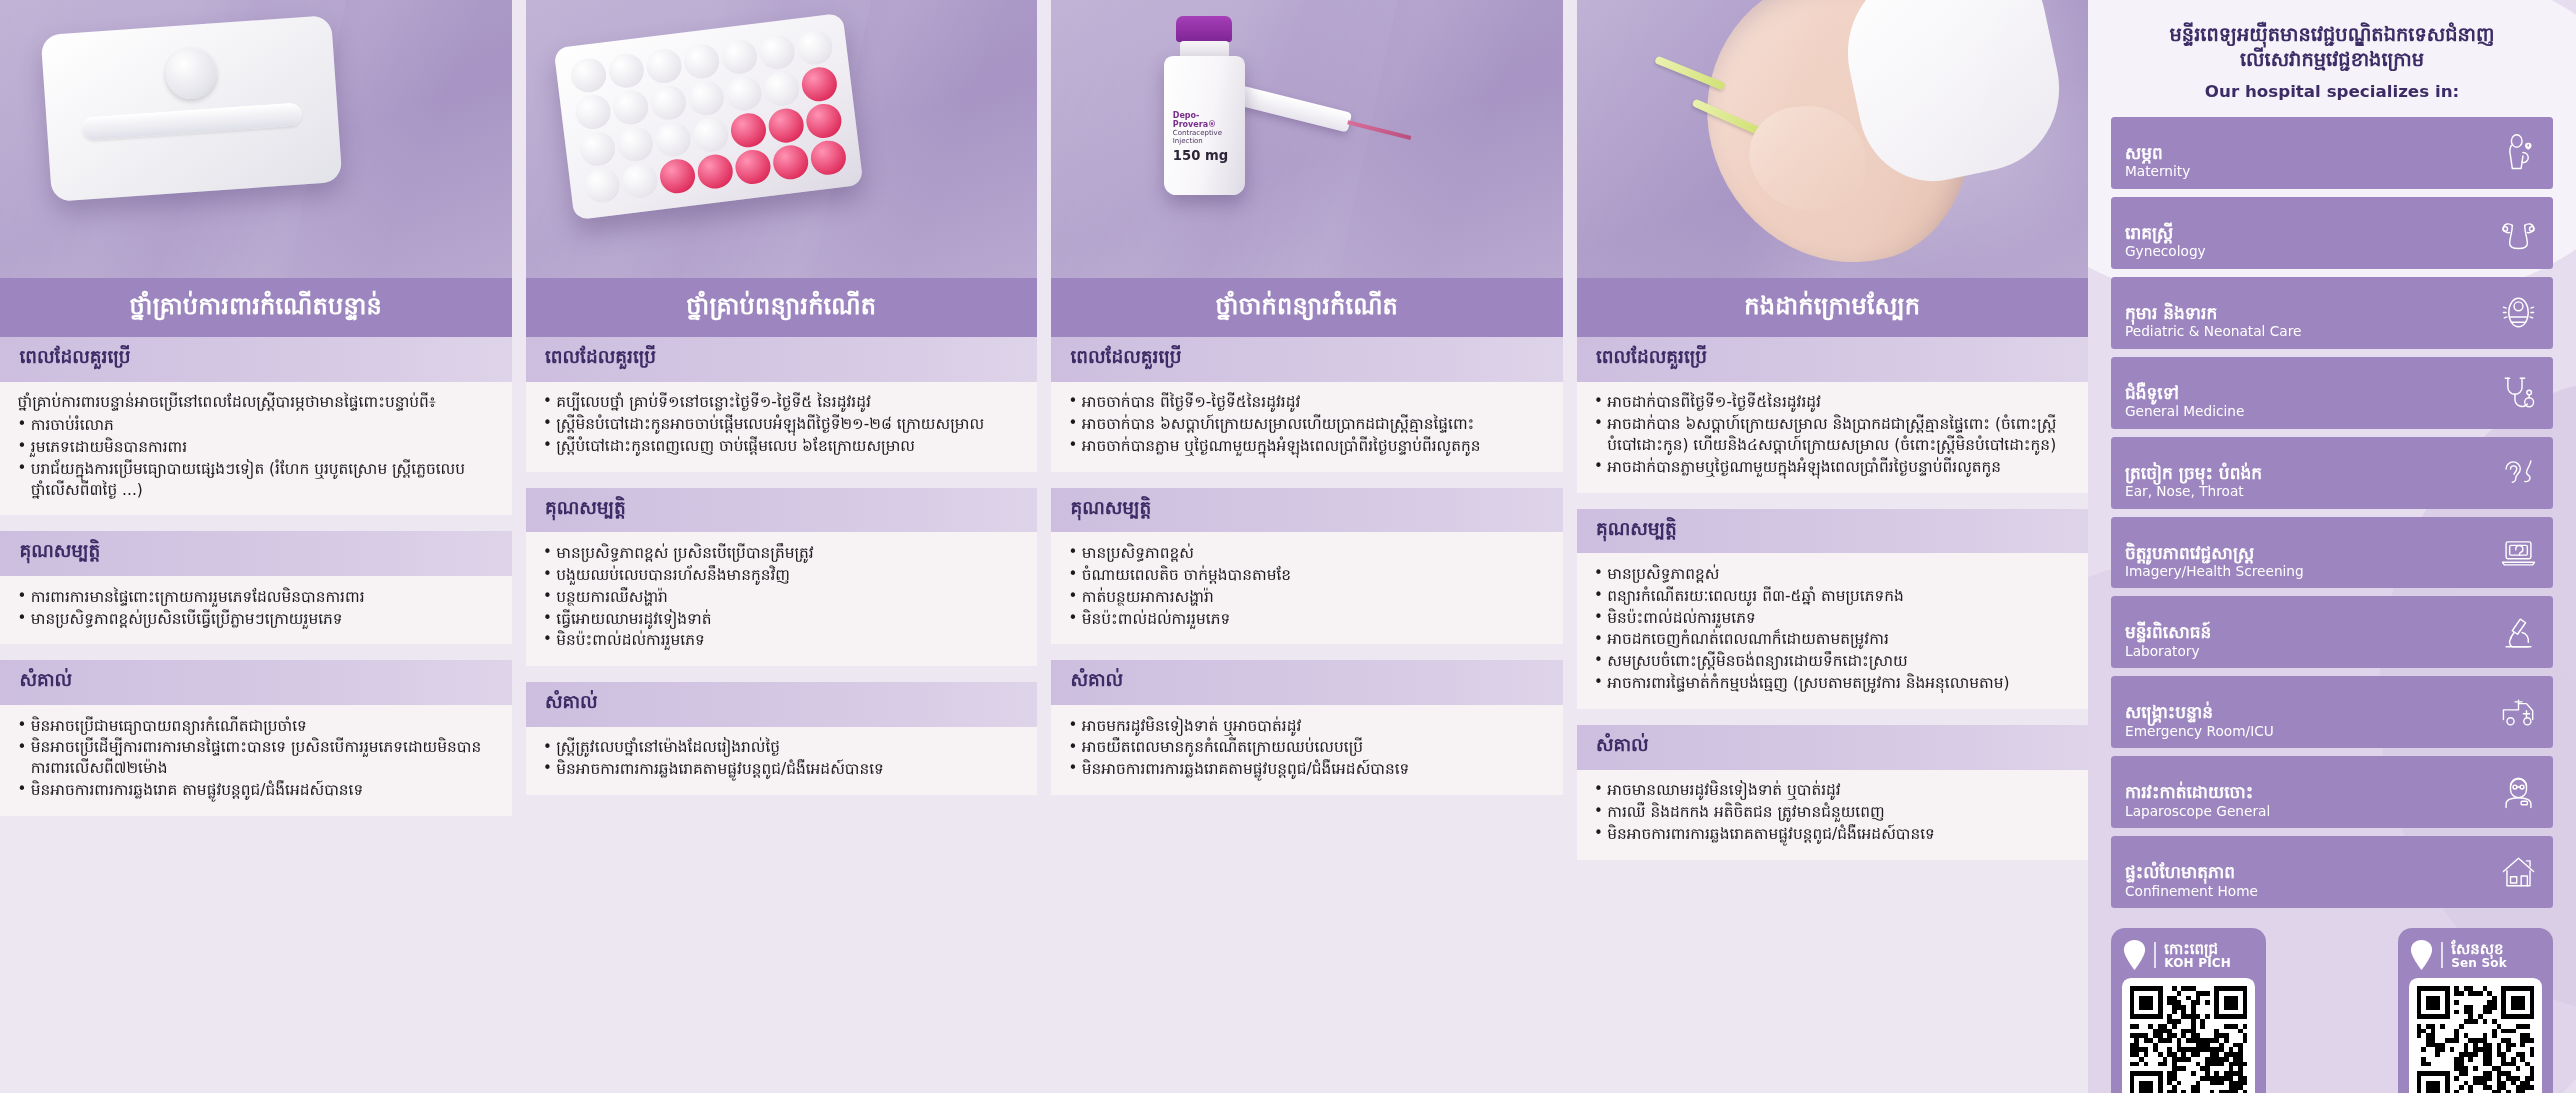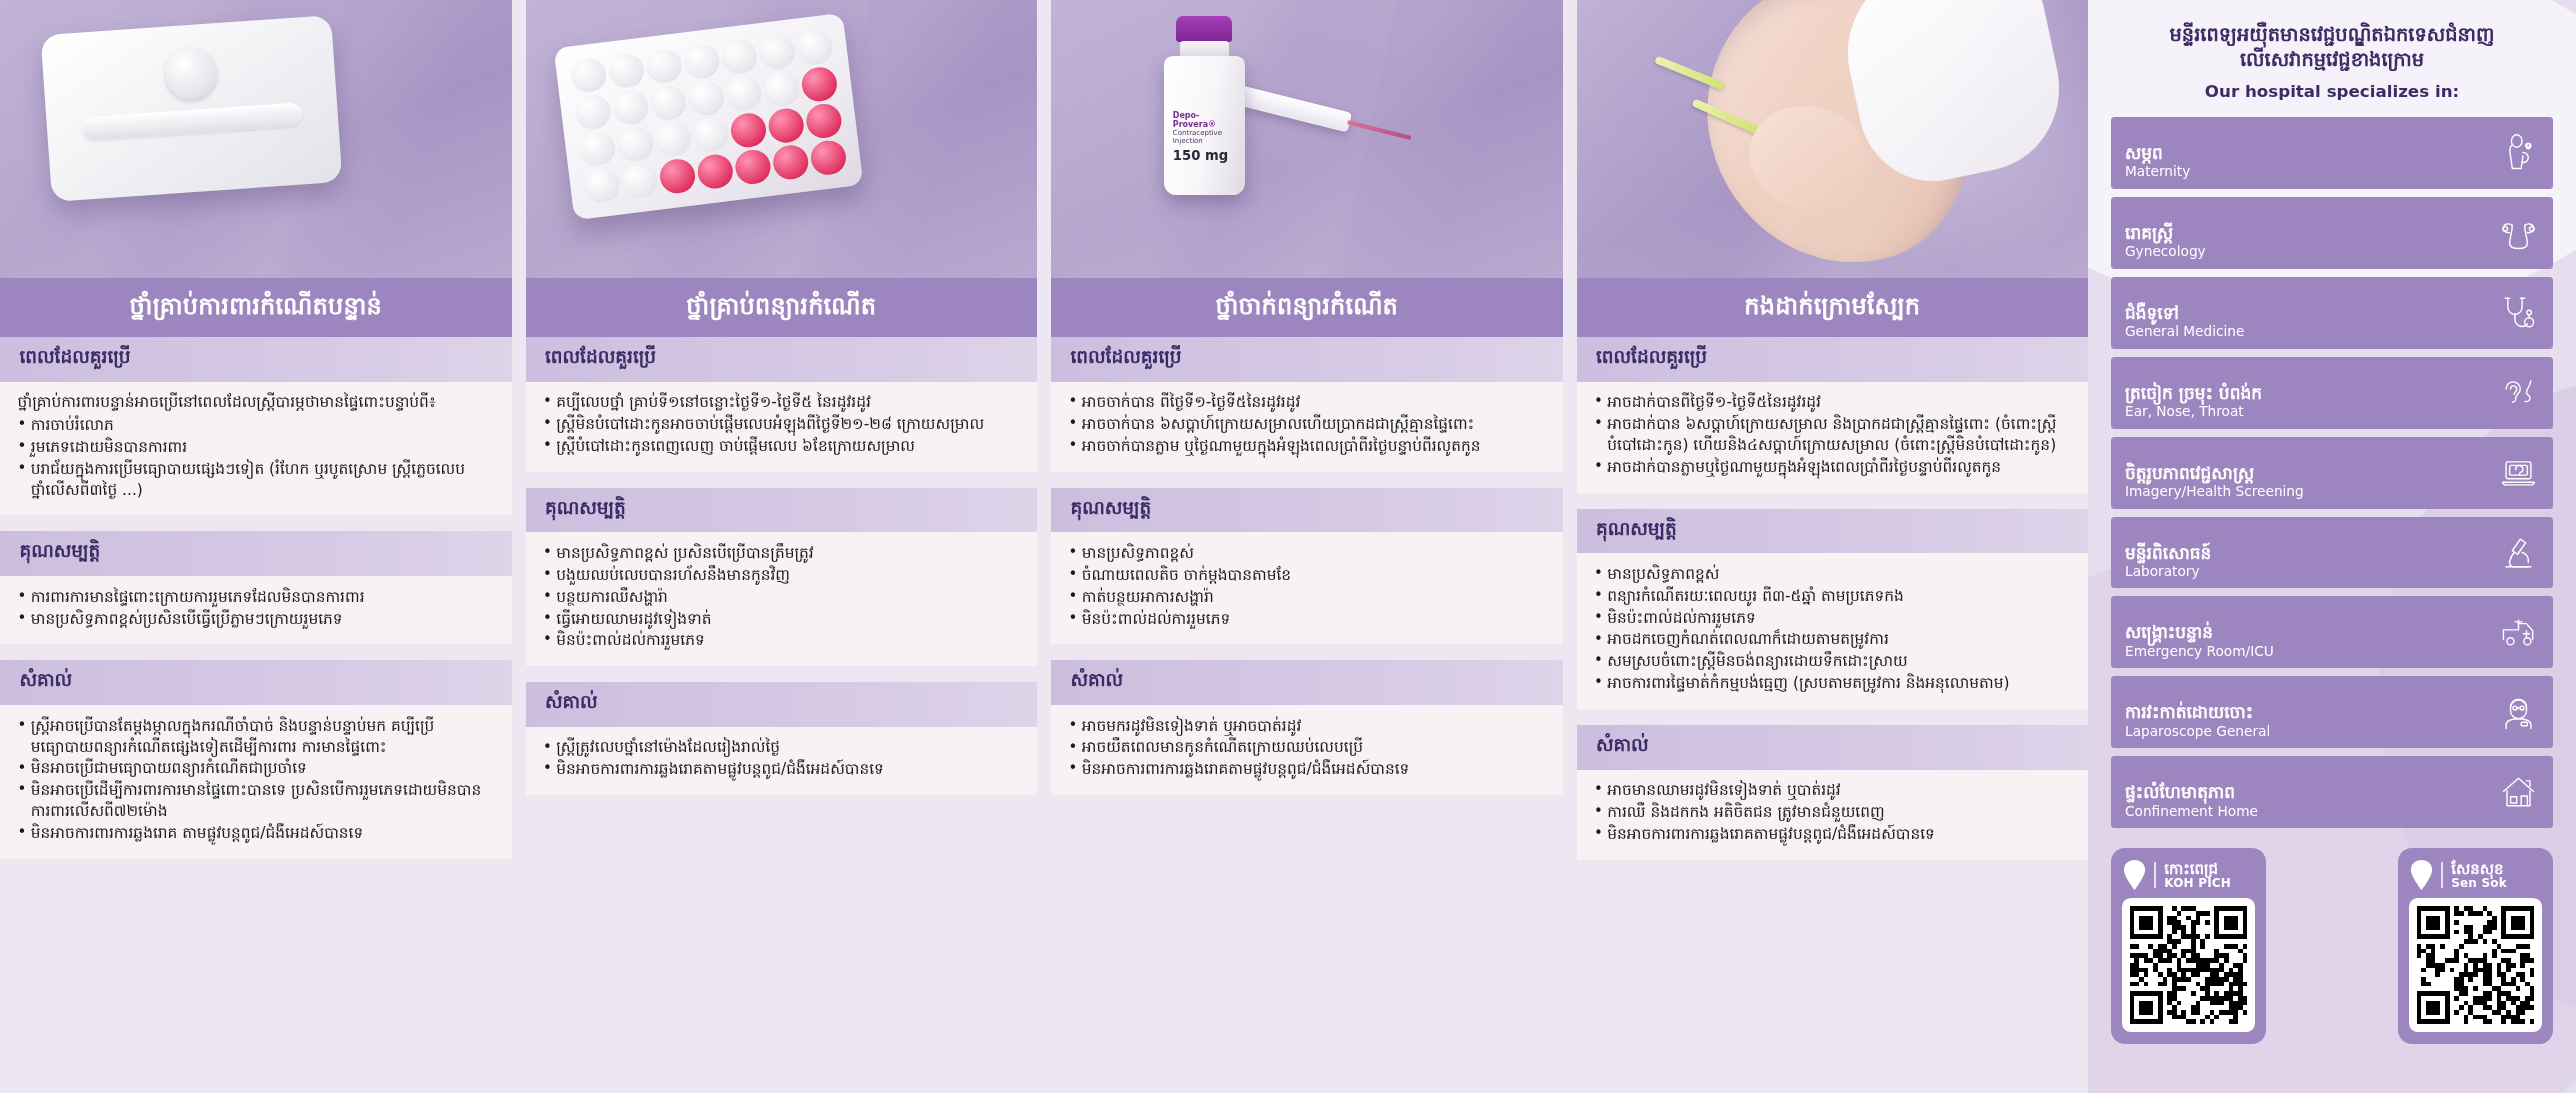--- a/index.html
+++ b/index.html
@@ -310,21 +310,20 @@
       <div class="secbody">
         <ul>
           <li>ការពារការមានផ្ទៃពោះក្រោយការរួមភេទដែលមិនបានការពារ</li>
           <li>មានប្រសិទ្ធភាពខ្ពស់ប្រសិនបើធ្វើប្រើភ្លាមៗក្រោយរួមភេទ</li>
         </ul>
       </div>
 
       <div class="sechead">សំគាល់</div>
       <div class="secbody">
         <ul>
-          <li>ស្ត្រីអាចប្រើបានតែម្តងម្កាលក្នុងករណីចាំបាច់ និងបន្ទាន់បន្ទាប់មក គប្បីប្រើមធ្យោបាយពន្យារកំណើតផ្សេងទៀតដើម្បីការពារ ការមានផ្ទៃពោះ</li>
           <li>មិនអាចប្រើជាមធ្យោបាយពន្យារកំណើតជាប្រចាំទេ</li>
           <li>មិនអាចប្រើដើម្បីការពារការមានផ្ទៃពោះបានទេ ប្រសិនបើការរួមភេទដោយមិនបានការពារលើសពី៧២ម៉ោង</li>
           <li>មិនអាចការពារការឆ្លងរោគ តាមផ្លូវបន្តពូជ/ជំងឺអេដស៍បានទេ</li>
         </ul>
       </div>
       <div class="spacer"></div>
     </div>
 
     <div class="col">
       <div class="photo">
@@ -522,20 +521,34 @@
           <svg viewBox="0 0 44 44">
               <path d="M15 14c0 8-3 14-3 20 0 4 4 6 10 6s10-2 10-6c0-6-3-12-3-20"></path>
               <path d="M15 14c-4-3-9-2-10 2s3 7 7 6"></path>
               <path d="M29 14c4-3 9-2 10 2s-3 7-7 6"></path>
               <circle cx="7" cy="18" r="2.6"></circle>
               <circle cx="37" cy="18" r="2.6"></circle>
             </svg>
         </div>
       </div>
 
+      <div class="svc">
+        <div class="txt">
+          <div class="kh">កុមារ និងទារក</div>
+          <div class="en">Pediatric &amp; Neonatal Care</div>
+        </div>
+        <div class="ico">
+          <svg viewBox="0 0 44 44">
+              <ellipse cx="22" cy="22" rx="11" ry="16"></ellipse>
+              <circle cx="22" cy="15" r="5"></circle>
+              <path d="M12 27h20M14 33h16"></path>
+              <path d="M5 16l3 1M5 22h3M6 28l3-1M39 16l-3 1M39 22h-3M38 28l-3-1"></path>
+            </svg>
+        </div>
+      </div>
 
       <div class="svc">
         <div class="txt">
           <div class="kh">ជំងឺទូទៅ</div>
           <div class="en">General Medicine</div>
         </div>
         <div class="ico">
           <svg viewBox="0 0 44 44">
               <path d="M10 6v10a8 8 0 0 0 16 0V6"></path>
               <path d="M7 6h5M24 6h5"></path>

